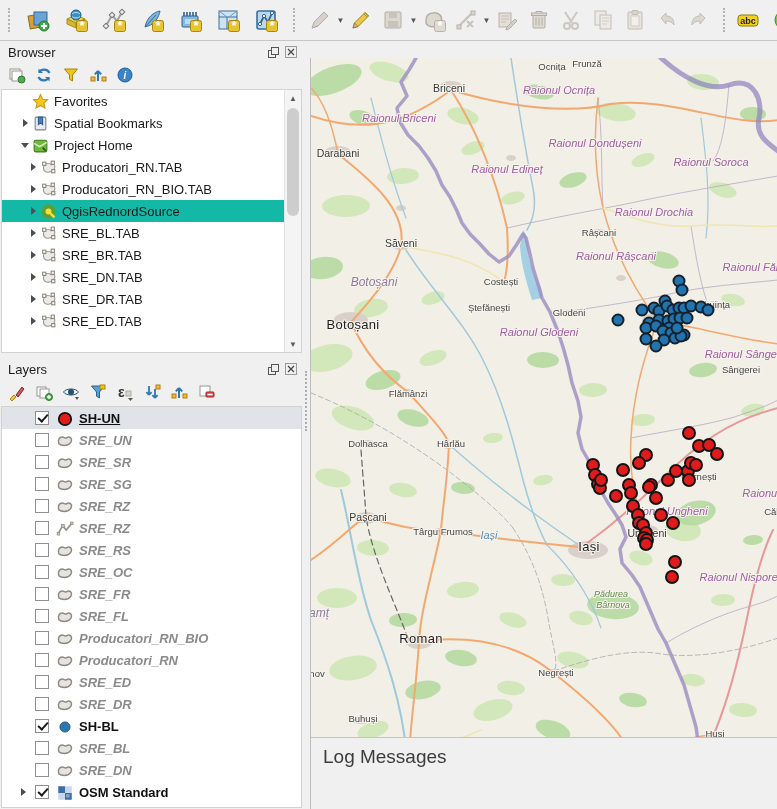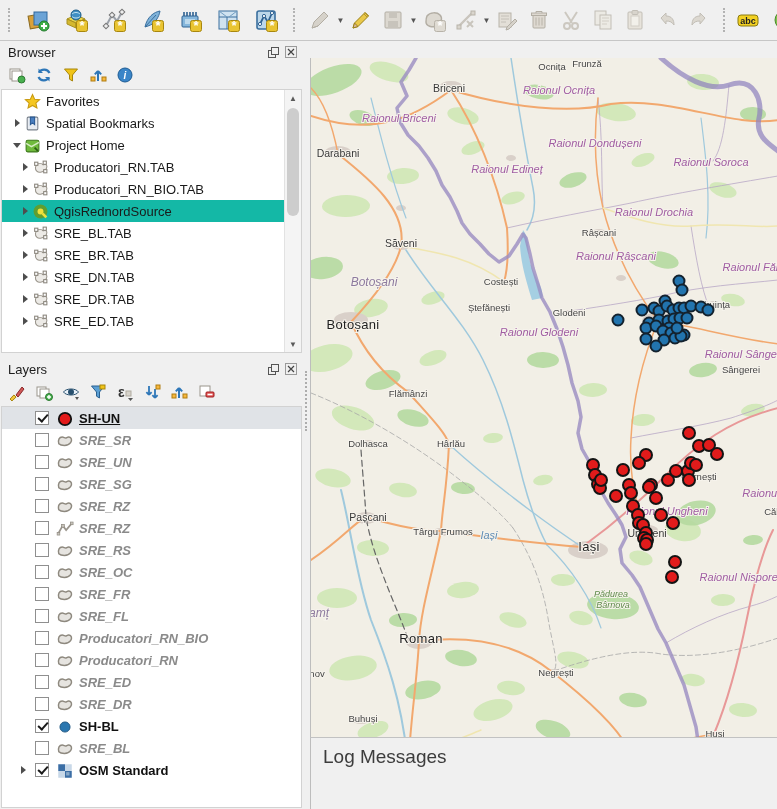--- a/index.html
+++ b/index.html
@@ -26,23 +26,23 @@
   .panel-title{flex:1;font-size:13px;color:#1c1c1c;}
   .ph-btn{width:16px;height:15px;border:none;background:transparent;padding:0;margin-left:2px;
     display:flex;align-items:center;justify-content:center;}
   .panel-tools{height:28px;display:flex;align-items:center;padding-left:7px;gap:7px;}
   .tool-btn{width:20px;height:20px;border:none;background:transparent;padding:0;flex:none;
     display:flex;align-items:center;justify-content:center;}
   .i18{width:18px;height:18px;display:block;}
   .listbox{flex:1;background:#fff;border:1px solid #d2d2d2;margin:0 1px 1px 1px;
     position:relative;overflow:hidden;}
   
-  .trow{height:22px;display:flex;align-items:center;padding-left:8px;white-space:nowrap;}
+  .trow{height:22px;display:flex;align-items:center;padding-left:16px;white-space:nowrap;}
   .trow.sel{background:#14b8a6;}
-  .indent1{padding-left:16px;}
+  .indent1{padding-left:24px;}
   .exp{width:14px;flex:none;display:flex;align-items:center;justify-content:center;}
   .exp.col::before{content:"";border-left:5px solid #4e4e4e;border-top:4px solid transparent;
     border-bottom:4px solid transparent;}
   .exp.open::before{content:"";border-top:5px solid #4e4e4e;border-left:4px solid transparent;
     border-right:4px solid transparent;}
   .ticon{width:17px;height:16px;flex:none;margin-right:5px;}
   .tlabel{font-size:13px;color:#1a1a1a;}
   
   .sbar{position:absolute;right:0;top:0;bottom:0;width:17px;background:#f4f4f4;border-left:1px solid #e2e2e2;}
   .sbtn{position:absolute;left:0;width:16px;height:16px;display:flex;align-items:center;
@@ -501,29 +501,29 @@
               <circle cx="8" cy="8" r="5.5" fill="#e31a1a" stroke="#111" stroke-width="1.6"></circle>
             </svg></span>
           <span class="llabel">SH-UN</span>
         </div>
         <div class="lrow off">
           <span class="exp" style="width: 12px;"></span>
           <span class="cb"></span>
           <span class="sym"><svg class="" viewBox="0 0 16 16">
               <path d="M2.5 10.5C1.5 7 3 4.5 5.5 4.5c1.5 0 2 .8 3 .8s1.5-1 3-.8c2.3.3 3 2.8 1.5 5-1.2 1.8-3 2.5-5.5 2.5-2 0-4-.5-5-1.5z" fill="#e6e4e0" stroke="#8e897f" stroke-width="1.3"></path>
             </svg></span>
+          <span class="llabel">SRE_UN</span>
+        </div>
+        <div class="lrow off">
+          <span class="exp" style="width: 12px;"></span>
+          <span class="cb"></span>
+          <span class="sym"><svg class="" viewBox="0 0 16 16">
+              <path d="M2.5 10.5C1.5 7 3 4.5 5.5 4.5c1.5 0 2 .8 3 .8s1.5-1 3-.8c2.3.3 3 2.8 1.5 5-1.2 1.8-3 2.5-5.5 2.5-2 0-4-.5-5-1.5z" fill="#e6e4e0" stroke="#8e897f" stroke-width="1.3"></path>
+            </svg></span>
           <span class="llabel">SRE_SR</span>
-        </div>
-        <div class="lrow off">
-          <span class="exp" style="width: 12px;"></span>
-          <span class="cb"></span>
-          <span class="sym"><svg class="" viewBox="0 0 16 16">
-              <path d="M2.5 10.5C1.5 7 3 4.5 5.5 4.5c1.5 0 2 .8 3 .8s1.5-1 3-.8c2.3.3 3 2.8 1.5 5-1.2 1.8-3 2.5-5.5 2.5-2 0-4-.5-5-1.5z" fill="#e6e4e0" stroke="#8e897f" stroke-width="1.3"></path>
-            </svg></span>
-          <span class="llabel">SRE_UN</span>
         </div>
         <div class="lrow off">
           <span class="exp" style="width: 12px;"></span>
           <span class="cb"></span>
           <span class="sym"><svg class="" viewBox="0 0 16 16">
               <path d="M2.5 10.5C1.5 7 3 4.5 5.5 4.5c1.5 0 2 .8 3 .8s1.5-1 3-.8c2.3.3 3 2.8 1.5 5-1.2 1.8-3 2.5-5.5 2.5-2 0-4-.5-5-1.5z" fill="#e6e4e0" stroke="#8e897f" stroke-width="1.3"></path>
             </svg></span>
           <span class="llabel">SRE_SG</span>
         </div>
         <div class="lrow off">
@@ -617,20 +617,28 @@
             </svg></span>
           <span class="llabel">SH-BL</span>
         </div>
         <div class="lrow off">
           <span class="exp" style="width: 12px;"></span>
           <span class="cb"></span>
           <span class="sym"><svg class="" viewBox="0 0 16 16">
               <path d="M2.5 10.5C1.5 7 3 4.5 5.5 4.5c1.5 0 2 .8 3 .8s1.5-1 3-.8c2.3.3 3 2.8 1.5 5-1.2 1.8-3 2.5-5.5 2.5-2 0-4-.5-5-1.5z" fill="#e6e4e0" stroke="#8e897f" stroke-width="1.3"></path>
             </svg></span>
           <span class="llabel">SRE_BL</span>
+        </div>
+        <div class="lrow off">
+          <span class="exp" style="width: 12px;"></span>
+          <span class="cb"></span>
+          <span class="sym"><svg class="" viewBox="0 0 16 16">
+              <path d="M2.5 10.5C1.5 7 3 4.5 5.5 4.5c1.5 0 2 .8 3 .8s1.5-1 3-.8c2.3.3 3 2.8 1.5 5-1.2 1.8-3 2.5-5.5 2.5-2 0-4-.5-5-1.5z" fill="#e6e4e0" stroke="#8e897f" stroke-width="1.3"></path>
+            </svg></span>
+          <span class="llabel">SRE_DN</span>
         </div>
         <div class="lrow on">
           <span class="exp col" style="width: 12px;"></span>
           <span class="cb on"></span>
           <span class="sym"><svg class="" viewBox="0 0 16 16">
               <rect x="2" y="2" width="6" height="6" fill="#3b6ea5"></rect>
               <rect x="8" y="2" width="6" height="6" fill="#c8d8e8"></rect>
               <rect x="2" y="8" width="6" height="6" fill="#c8d8e8"></rect>
               <rect x="8" y="8" width="6" height="6" fill="#3b6ea5"></rect>
               <rect x="9" y="9" width="3" height="3" fill="#88a8c8"></rect>

